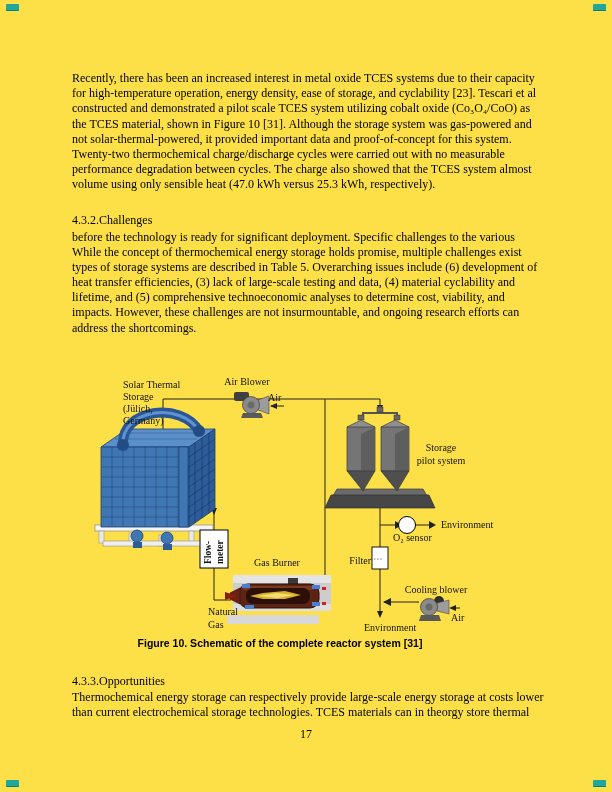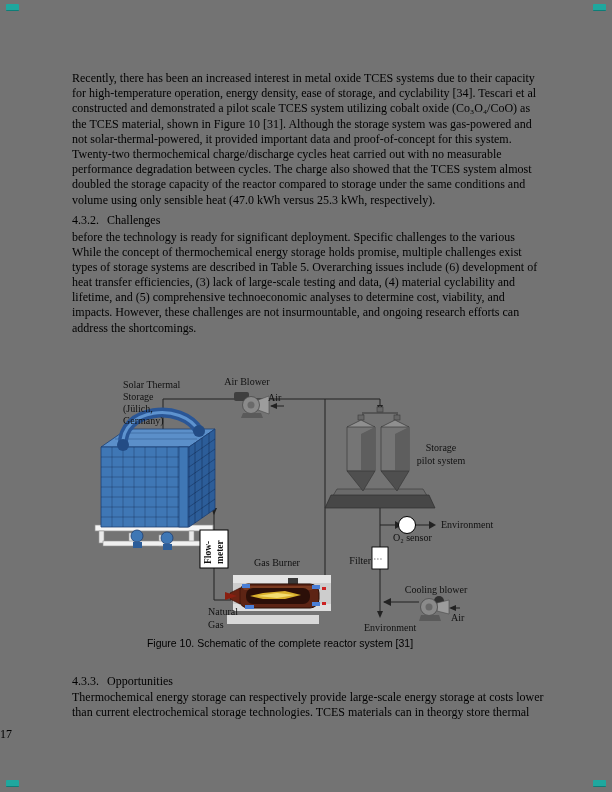--- a/index.html
+++ b/index.html
@@ -1,55 +1,54 @@
 <!DOCTYPE html>
 <html><head>
 <meta charset="utf-8">
 <style>
   html,body{margin:0;padding:0;background:#888;}
   #page{
-    position:relative;width:612px;height:792px;background:#737373;
+    position:relative;width:612px;height:792px;background:#fde047;
     margin:0 auto;overflow:hidden;
     font-family:"Liberation Serif","DejaVu Serif",serif;color:#000;
   }
   .body-text{position:absolute;left:72px;width:472px;font-size:12px;line-height:15.2px;}
   .body-text .tl{white-space:nowrap;height:15.2px;}
   .heading{position:absolute;left:72px;font-size:12px;white-space:nowrap;}
-  .heading .h-title{margin-left:8px;}
+  .heading .h-title{margin-left:0;}
   .caption{
     position:absolute;left:0;top:637px;width:560px;text-align:center;
-    font-family:"Liberation Sans","DejaVu Sans",sans-serif;font-weight:normal;font-size:10.5px;
+    font-family:"Liberation Sans","DejaVu Sans",sans-serif;font-weight:bold;font-size:10.5px;
   }
-  .page-num{position:absolute;left:0;top:727px;width:612px;text-align:left;font-size:12px;}
+  .page-num{position:absolute;left:0;top:727px;width:612px;text-align:center;font-size:12px;}
   .corner{position:absolute;width:13px;height:6px;background:#1fa79e;border-bottom:1px solid #0e7d77;border-radius:1px;}
   .c-tl{left:6px;top:4px;} .c-tr{right:6px;top:4px;}
   .c-bl{left:6px;bottom:5px;} .c-br{right:6px;bottom:5px;}
   svg text{font-family:"Liberation Serif","DejaVu Serif",serif;}
   .flabel{font-size:10px;fill:#111;}
   .flabel-b{font-size:9.5px;font-weight:bold;fill:#111;}
 </style>
 </head>
 <body>
 
 <div id="page">
 
   <div class="corner c-tl"></div>
   <div class="corner c-tr"></div>
   <div class="corner c-bl"></div>
   <div class="corner c-br"></div>
 
   <div class="body-text" style="top:71px">
       <div class="tl">Recently, there has been an increased interest in metal oxide TCES systems due to their capacity</div>
-      <div class="tl">for high-temperature operation, energy density, ease of storage, and cyclability [34]. Tescari et al</div>
+      <div class="tl">for high-temperature operation, energy density, ease of storage, and cyclability [23]. Tescari et al</div>
       <div class="tl">constructed and demonstrated a pilot scale TCES system utilizing cobalt oxide (Co₃O₄/CoO) as</div>
       <div class="tl">the TCES material, shown in  Figure 10 [31]. Although the storage system was gas-powered and</div>
       <div class="tl">not solar-thermal-powered, it provided important data and proof-of-concept for this system.</div>
-      <div class="tl">Twenty-two thermochemical charge/discharge cycles heat carried out with no measurable</div>
+      <div class="tl">Twenty-two thermochemical charge/discharge cycles were carried out with no measurable</div>
       <div class="tl">performance degradation between cycles. The charge also showed that the TCES system almost</div>
-      <div class="tl">doubled the storage capacity of the reactor compared to storage under the same conditions and</div>
       <div class="tl">volume using only sensible heat (47.0 kWh versus 25.3 kWh, respectively).</div>
     </div>
 
   <div class="heading" style="top:213px">
     <span>4.3.2.</span><span class="h-title">Challenges</span>
   </div>
   <div class="body-text" style="top:229.5px">
       <div class="tl">before the technology is ready for significant deployment. Specific challenges to the various</div>
       <div class="tl">While the concept of thermochemical energy storage holds promise, multiple challenges exist</div>
       <div class="tl">types of storage systems are described in Table 5. Overarching issues include (6) development of</div>

